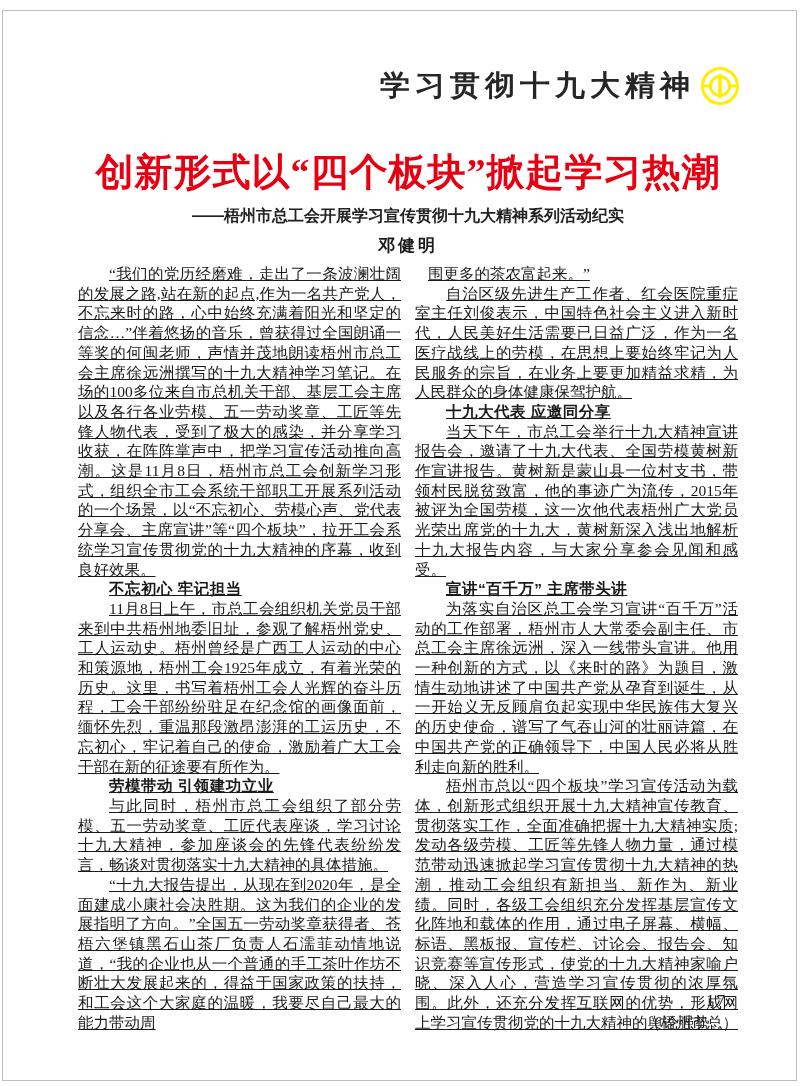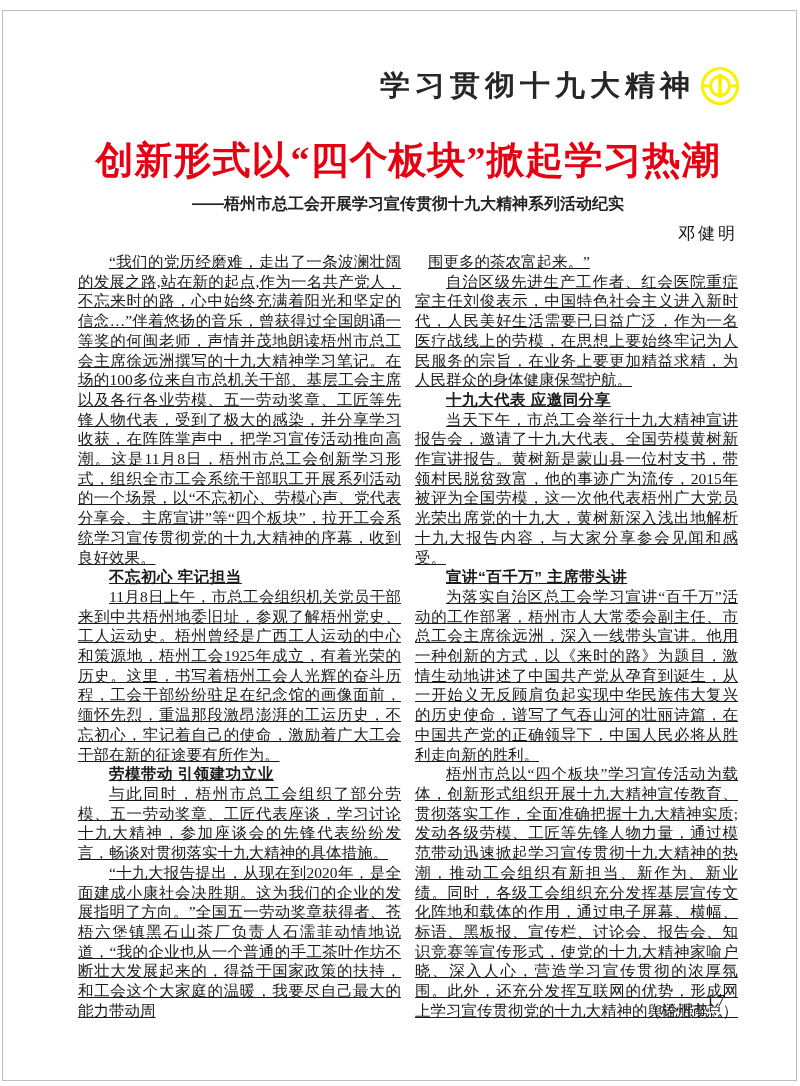--- a/index.html
+++ b/index.html
@@ -32,21 +32,21 @@
     font-size: 30px;
     letter-spacing: 5px;
     color: #262626;
     transform: scaleY(0.95);
   }
   .emblem { width: 40px; height: 40px; display: inline-block; }
   .content {
     position: absolute;
     left: 78px;
     right: 62px;
-    top: 0;
+    top: 12px;
   }
   .article-title {
     margin-top: 138px;
     text-align: center;
     font-size: 38px;
     line-height: 44px;
     font-weight: 700;
     color: #e60012;
     letter-spacing: 1px;
     white-space: nowrap;
@@ -56,24 +56,24 @@
     text-align: center;
     font-family: "Liberation Sans", "DejaVu Sans", sans-serif;
     font-size: 16px;
     line-height: 22px;
     font-weight: 700;
     color: #222222;
     white-space: nowrap;
   }
   .article-author {
     margin-top: 9px;
-    text-align: right;
+    text-align: center;
     font-size: 17px;
     line-height: 19px;
-    font-weight: 400;
+    font-weight: 700;
     letter-spacing: 3px;
     color: #1a1a1a;
   }
   .columns {
     margin-top: 9px;
     display: flex;
     gap: 14px;
     text-decoration: underline;
   }
   .col { width: 323px; }

